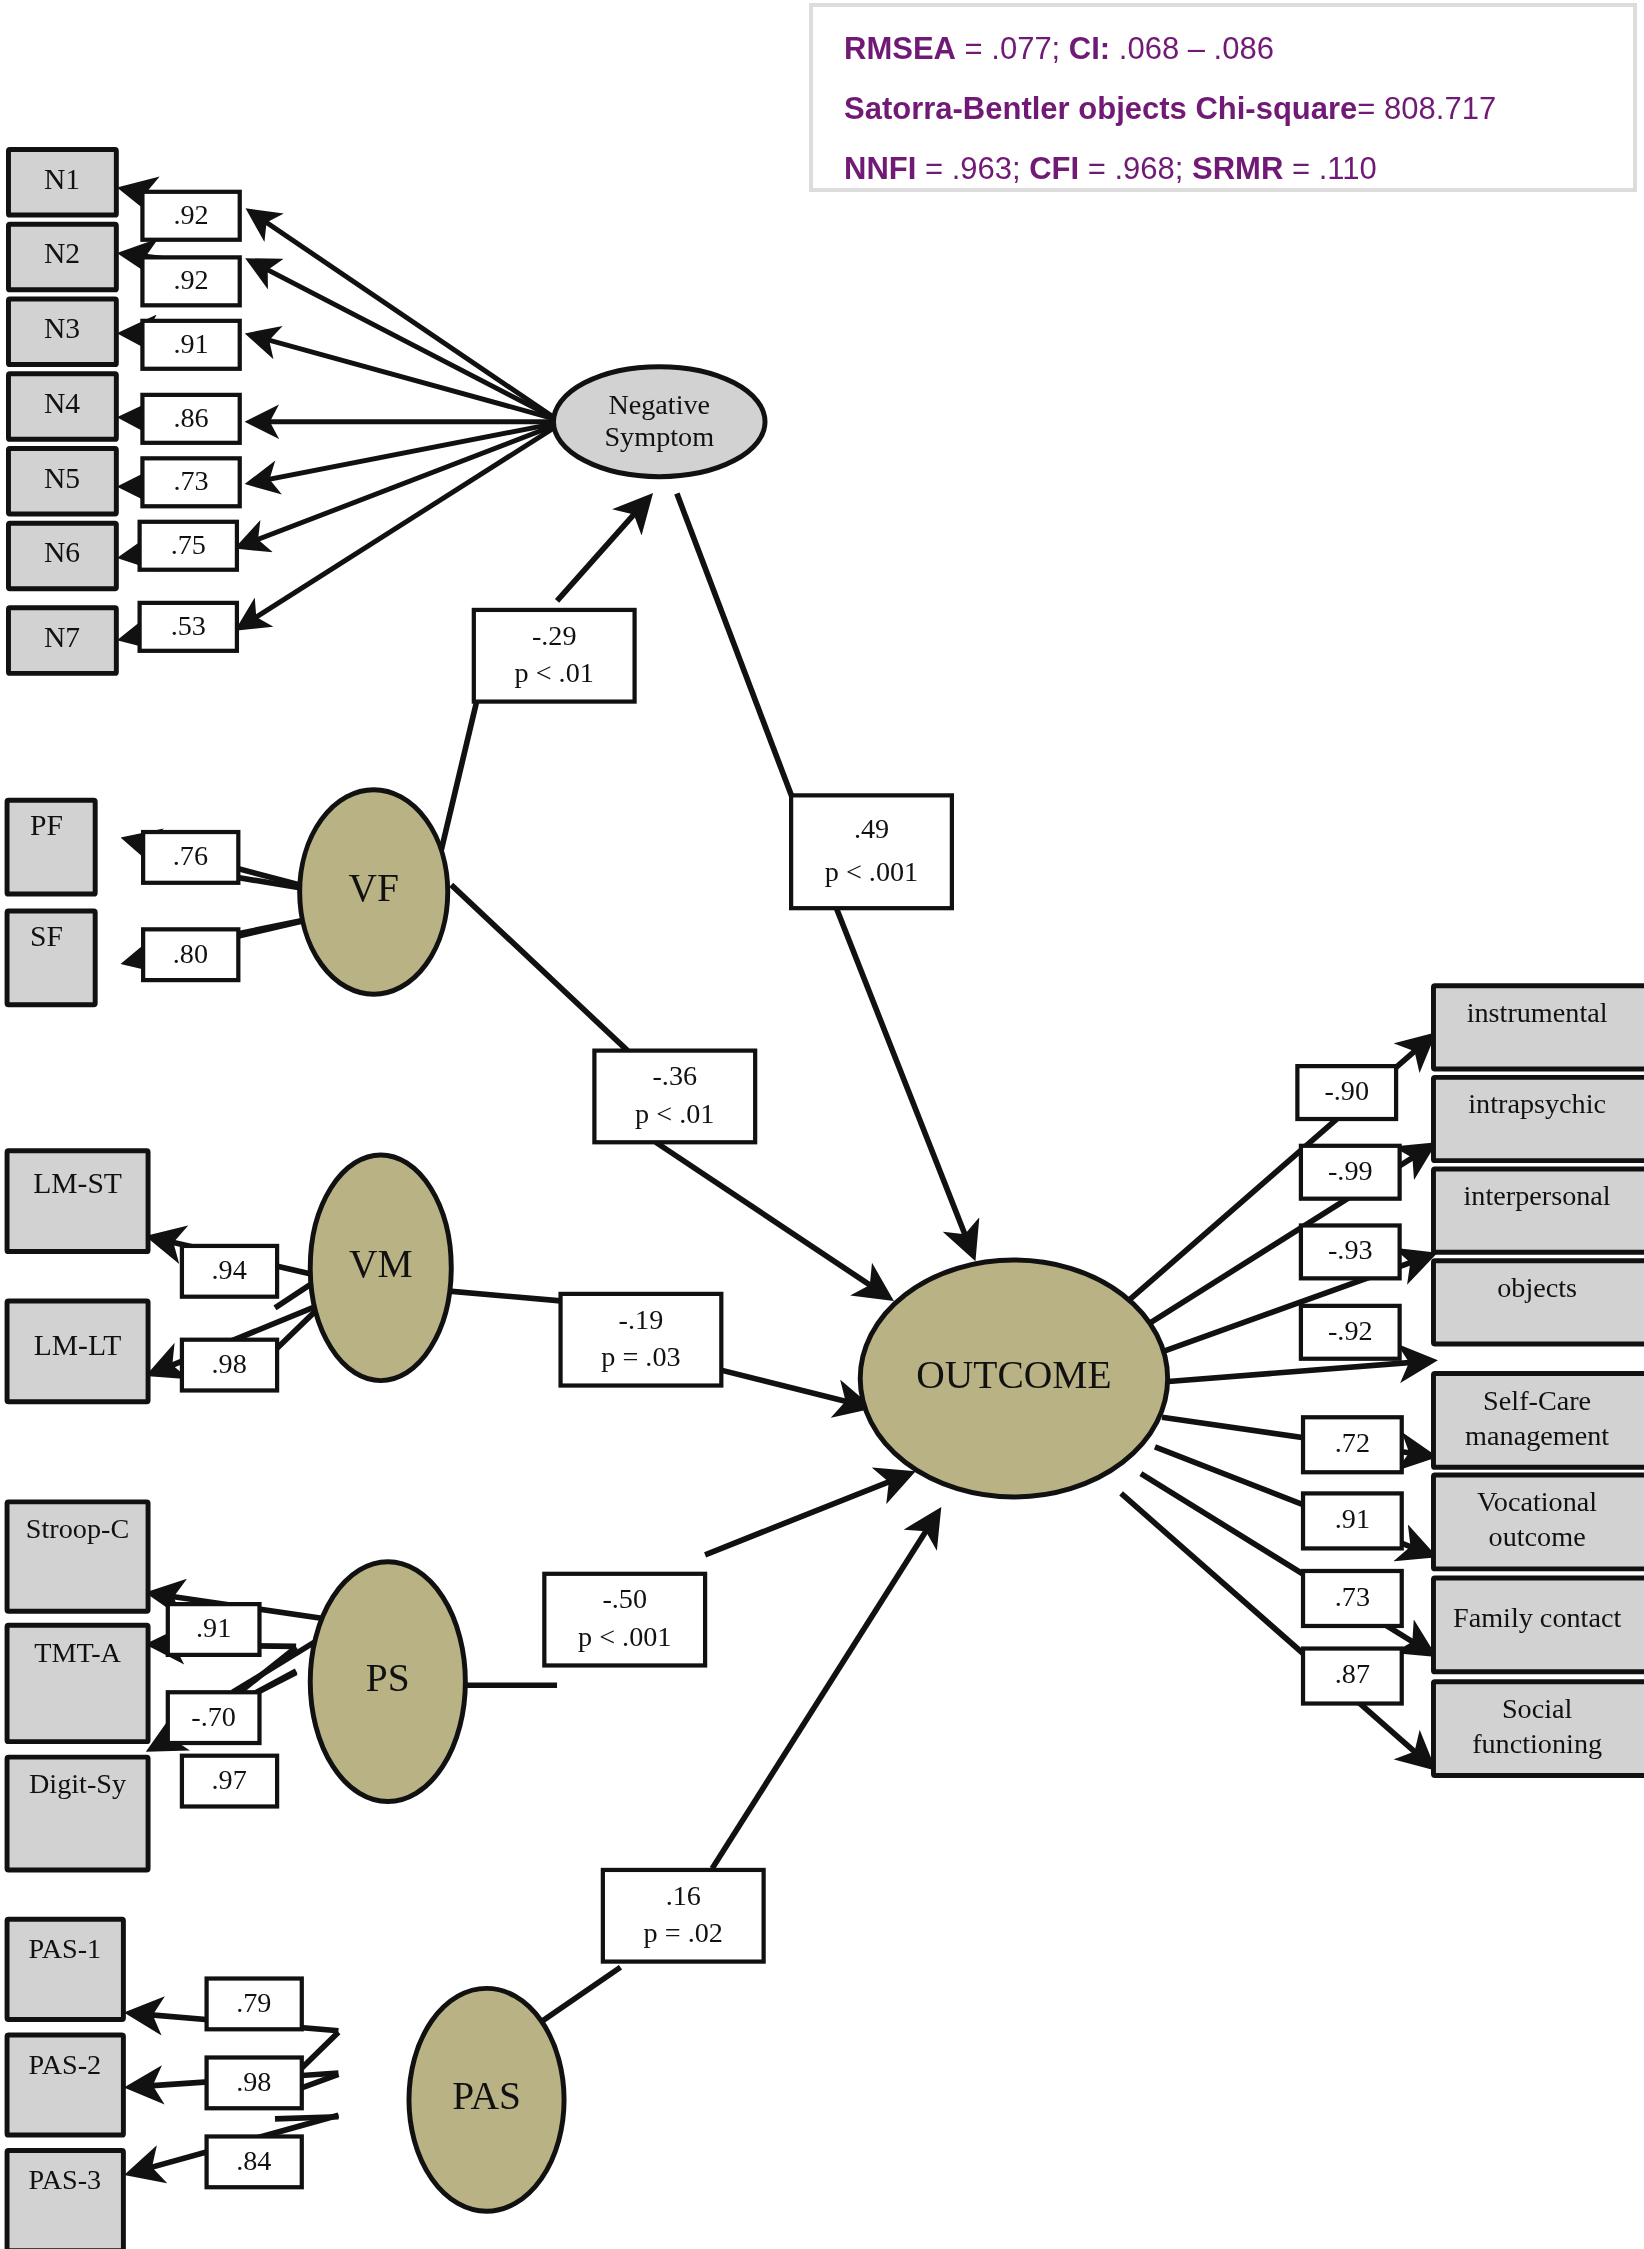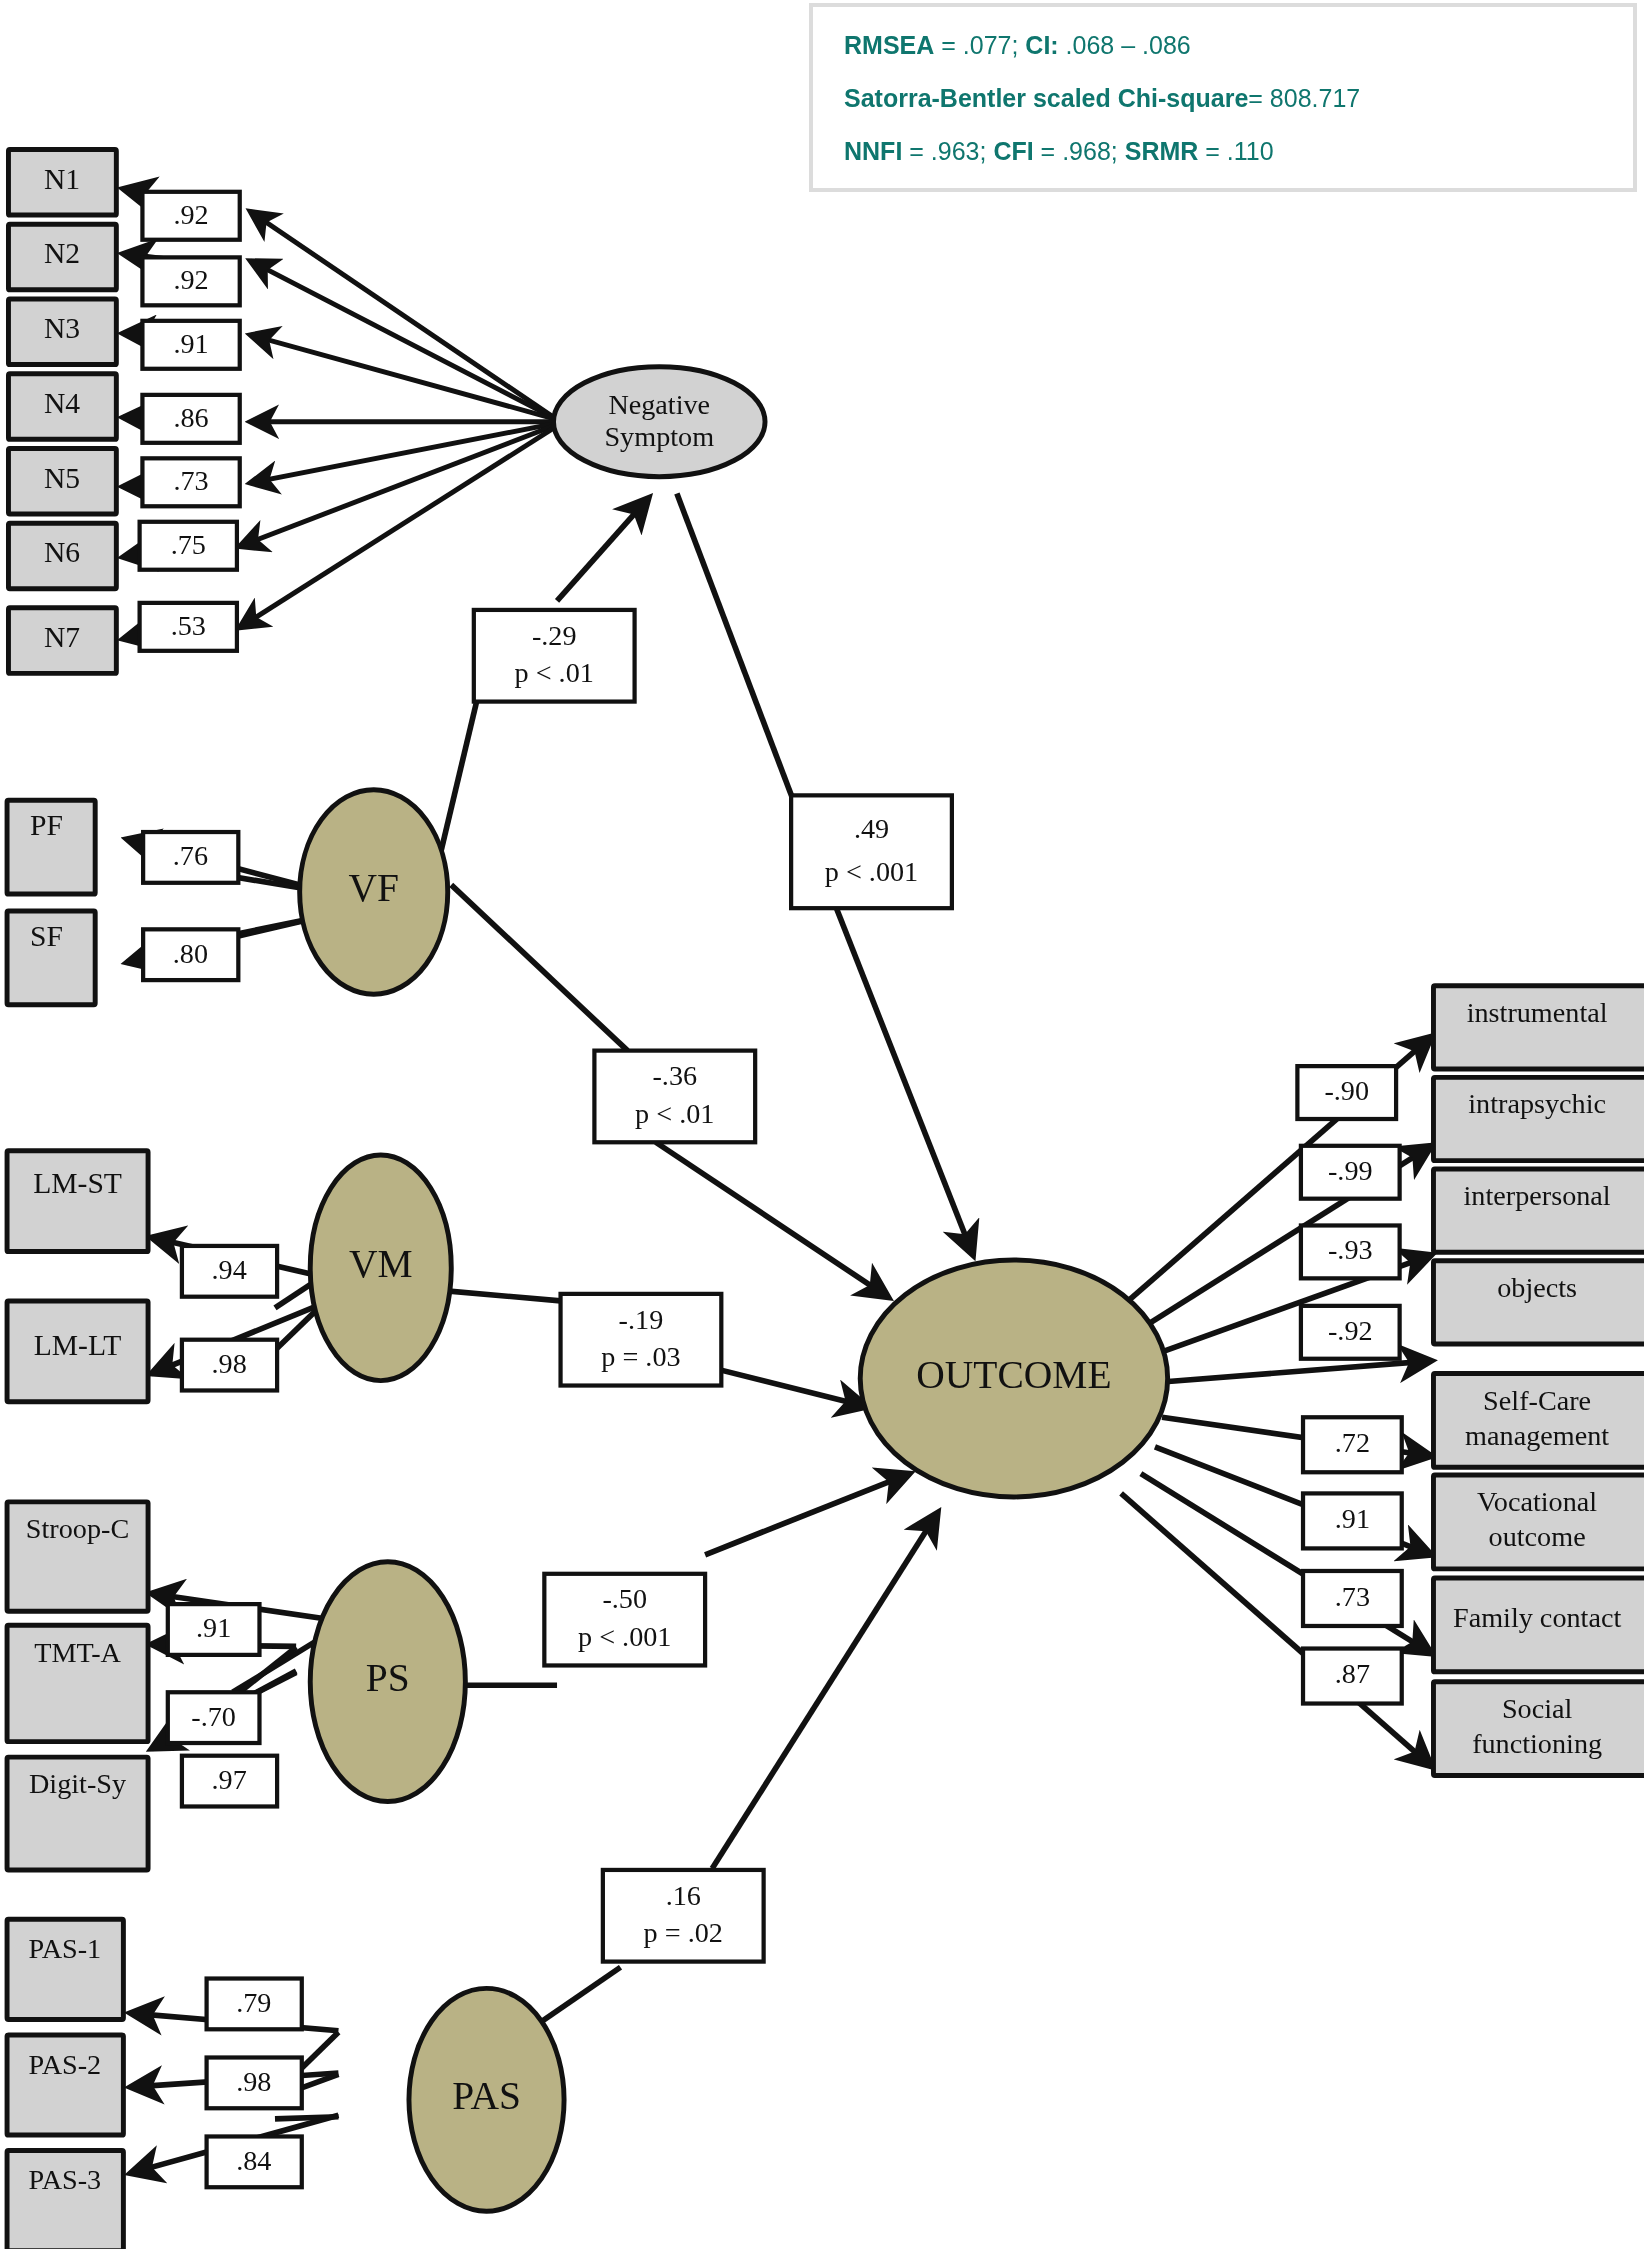--- a/index.html
+++ b/index.html
@@ -8,36 +8,36 @@
   #root{position:relative;width:1645px;height:2250px;background:#fff;overflow:hidden;}
   svg.diagram{position:absolute;top:0;left:0;width:1645px;height:2250px;}
   .obs-box{fill:#d2d2d2;stroke:#111;stroke-width:7;}
   .obs-label{font-family:"Liberation Serif",serif;fill:#111;text-anchor:middle;dominant-baseline:middle;}
   .coef-box{fill:#ffffff;stroke:#111;stroke-width:6;}
   .coef-label{font-family:"Liberation Serif",serif;fill:#111;text-anchor:middle;dominant-baseline:middle;}
   .latent-ell{stroke:#111;stroke-width:7;}
   .latent-label{font-family:"Liberation Serif",serif;fill:#111;text-anchor:middle;dominant-baseline:middle;}
   .edge{stroke:#111;fill:none;}
   .fitbox{position:absolute;background:#ffffff;border:4.2px solid #dcdcdc;box-sizing:border-box;}
-  .fitline{font-family:"Liberation Sans",sans-serif;font-size:25px;color:#0f766e;white-space:nowrap;letter-spacing:0px;}
+  .fitline{font-family:"Liberation Sans",sans-serif;font-size:31px;color:#701a75;white-space:nowrap;letter-spacing:0px;}
   .fitline b{font-weight:bold;}
   .fitline{margin:0 0 24px 0;}
   .fitline:last-child{margin-bottom:0;}
 </style>
 </head>
 <body>
 
 <div id="root">
 
   <div class="fitbox" style="left:809px;top:2.8px;width:828px;height:189px;padding:24px 0 0 31px;">
     <div class="fitline">
       <b>RMSEA</b><span> = .077; </span><b>CI:</b><span> .068 – .086</span>
     </div>
     <div class="fitline">
-      <b>Satorra-Bentler scaled Chi-square</b><span>= 808.717</span>
+      <b>Satorra-Bentler objects Chi-square</b><span>= 808.717</span>
     </div>
     <div class="fitline">
       <b>NNFI</b><span> = .963; </span><b>CFI</b><span> = .968; </span><b>SRMR</b><span> = .110</span>
     </div>
   </div>
 
   <svg class="diagram" viewBox="0 0 2333 3191">
     <defs>
       <marker id="arrow" viewBox="0 0 12 12" refX="10" refY="6" markerWidth="7" markerHeight="7" orient="auto-start-reverse">
         <path d="M 0 0 L 12 6 L 0 12 L 3.2 6 z" fill="#111"></path>

